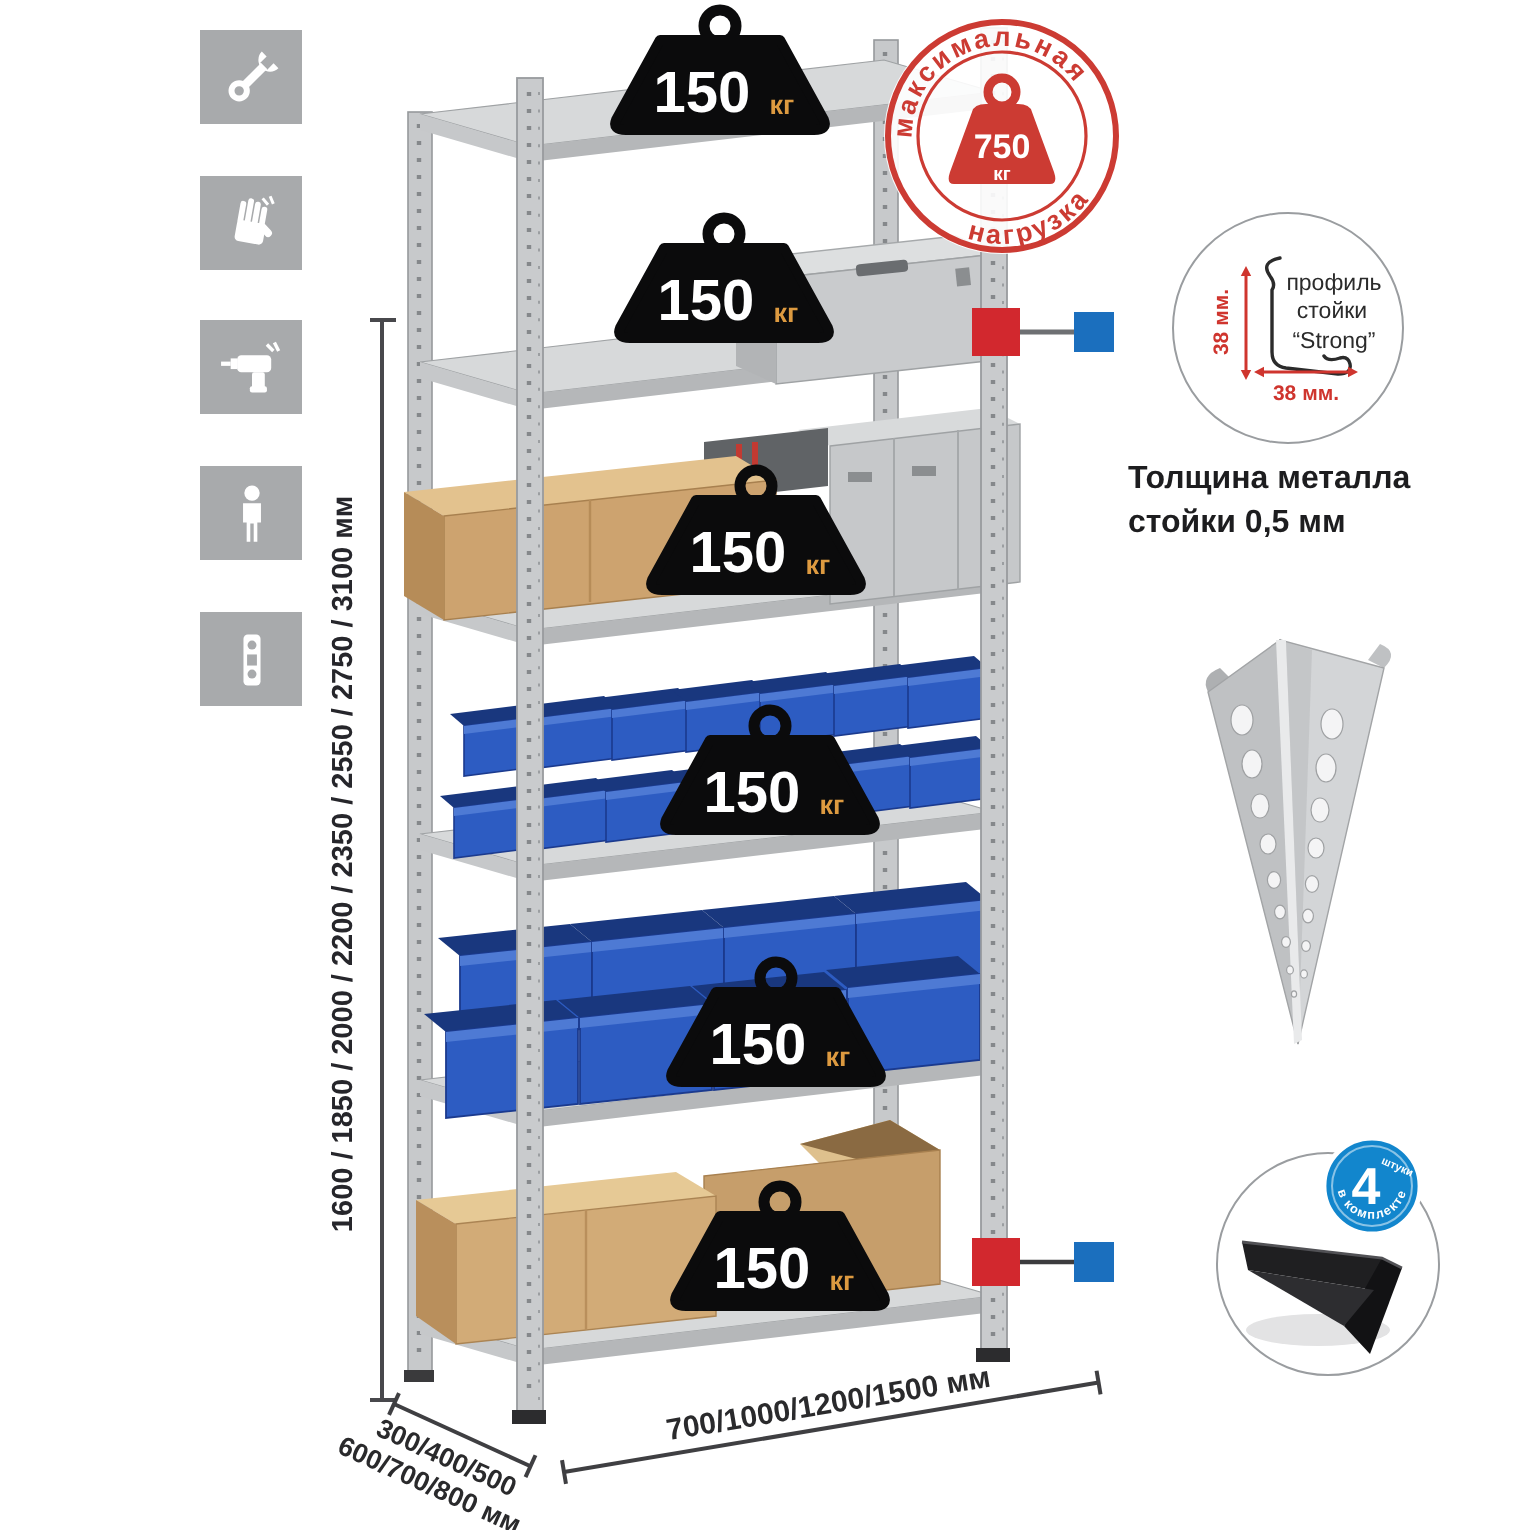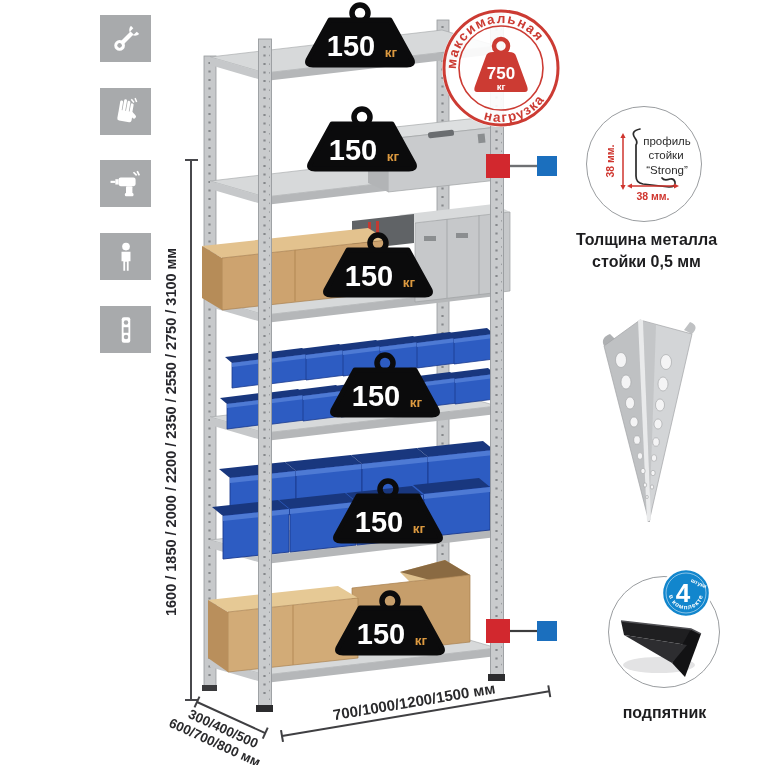--- a/index.html
+++ b/index.html
@@ -1,21 +1,21 @@
 <!DOCTYPE html>
 <html><head>
 <meta charset="utf-8">
 <style>
   html,body{margin:0;padding:0;background:#fff;}
   body{font-family:"Liberation Sans",sans-serif;}
   .page{position:relative;width:765px;height:765px;background:#fff;overflow:hidden;}
   .tool{position:absolute;left:100px;width:51px;height:47px;background:#a8aaac;
         display:flex;align-items:center;justify-content:center;}
   .circle-detail{position:absolute;border:1.6px solid #9a9da0;border-radius:50%;background:#fff;box-sizing:border-box;}
-  .cap{position:absolute;text-align:center;font-weight:bold;font-size:16px;color:#1d1d1f;line-height:1.35;}
+  .cap{position:absolute;text-align:left;font-weight:bold;font-size:16px;color:#1d1d1f;line-height:1.35;}
   .layer{position:absolute;left:0;top:0;}
   svg text{font-family:"Liberation Sans",sans-serif;}
 </style>
 </head>
 <body>
 
 <div class="page">
 
   <svg class="layer" width="765" height="765" viewBox="0 0 765 765" xmlns="http://www.w3.org/2000/svg" xmlns:xlink="http://www.w3.org/1999/xlink">
     <defs>
@@ -352,16 +352,15 @@
       </defs>
     <circle cx="26" cy="26" r="24" fill="#1286cd" stroke="#ffffff" stroke-width="2.4"></circle>
     <circle cx="26" cy="26" r="20" fill="none" stroke="#ffffff" stroke-width="1" opacity="0.5"></circle>
     <text x="23" y="35" text-anchor="middle" font-size="26" font-weight="bold" fill="#ffffff">4</text>
     <text x="38" y="18" text-anchor="middle" font-size="5.5" font-weight="bold" fill="#ffffff" transform="rotate(24 38 18)">штуки</text>
     <text font-size="6.4" font-weight="bold" fill="#ffffff" letter-spacing="0.8">
       <textPath href="#badgeArc" startOffset="50%" text-anchor="middle">в комплекте</textPath>
     </text>
   </svg>
   <div class="cap" style="left:577px;top:702px;width:175px">
-    <div>подпятник</div>
   </div>
 
 </div>
 
 </body></html>

